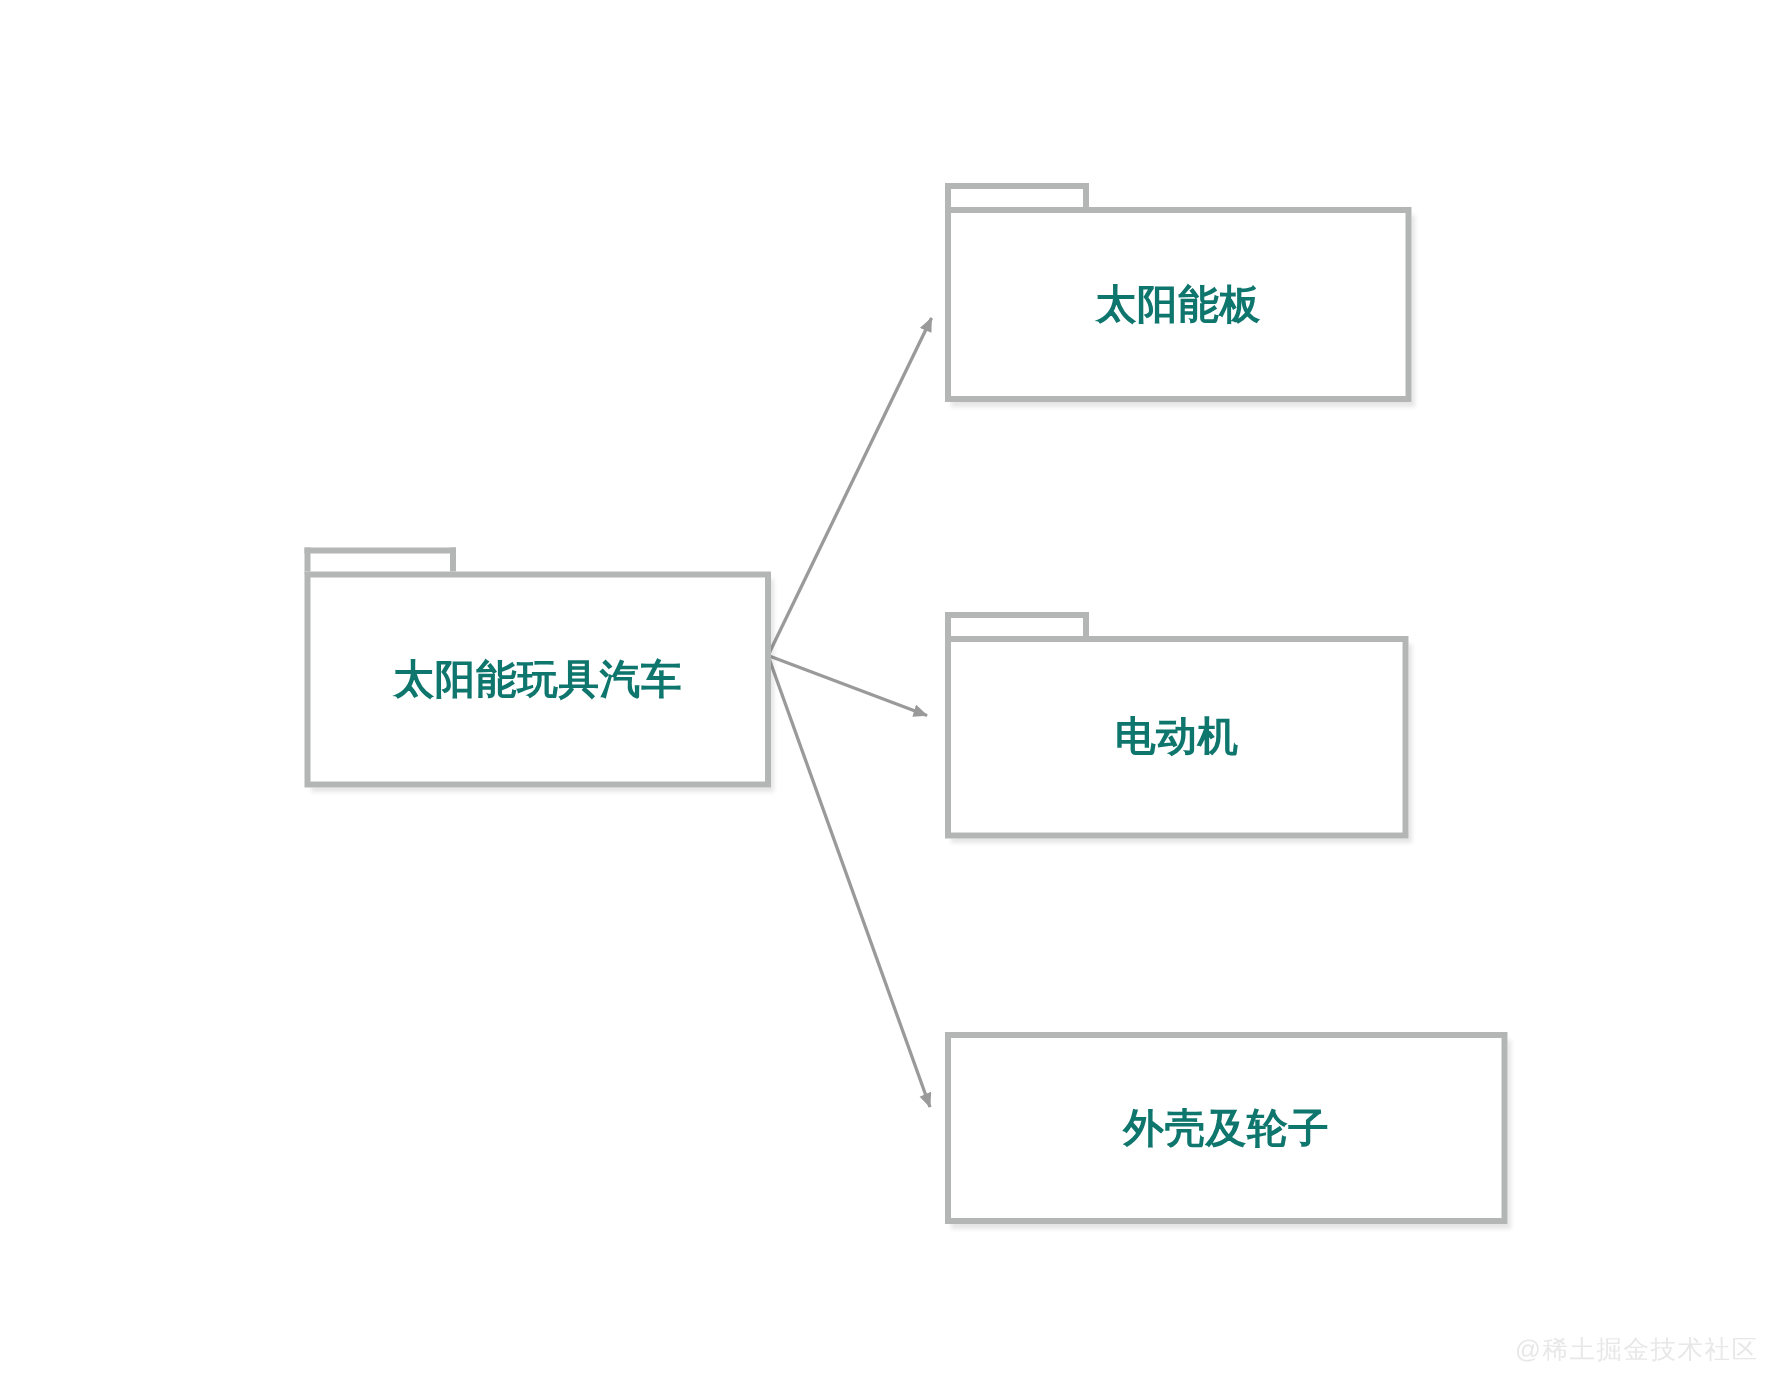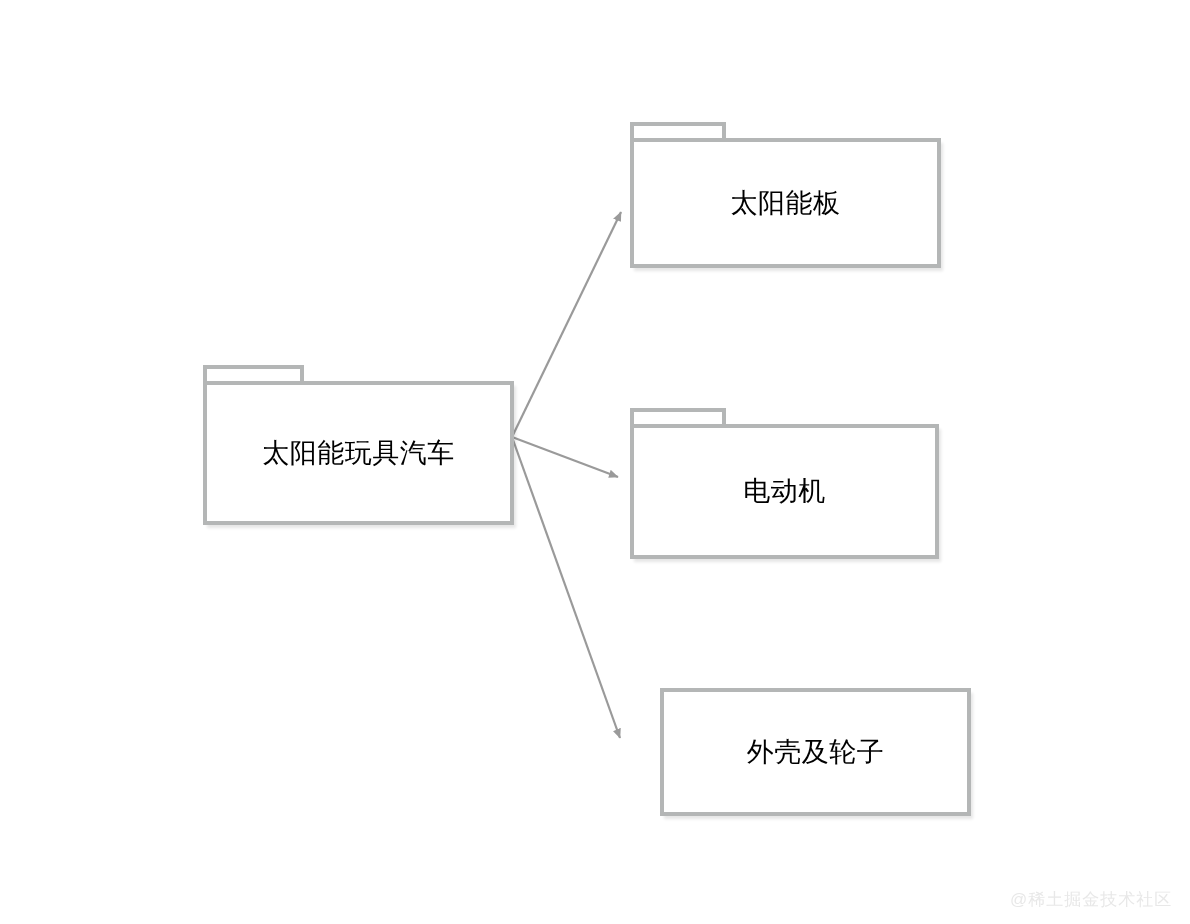--- a/index.html
+++ b/index.html
@@ -36,26 +36,27 @@
     justify-content: center;
   }
   .node-tab {
     position: absolute;
     box-sizing: border-box;
     background: #ffffff;
     border: 4px solid #b4b6b6;
     border-bottom: none;
   }
   .node-label {
-    color: #000000;
+    color: #0f766e;
     font-size: 27px;
     line-height: 1;
     letter-spacing: 0.5px;
     white-space: nowrap;
     user-select: none;
+    font-weight: bold;
   }
   #root-node .node-label { font-size: 27px; }
   .watermark {
     position: absolute;
     color: #e8e8e8;
     font-size: 17px;
     letter-spacing: 1px;
     white-space: nowrap;
     user-select: none;
   }
@@ -84,19 +85,19 @@
   <div class="node-tab" style="left:630px; top:122px; width:96px; height:18px;"></div>
   <div class="node" id="child-1-node" style="left:630px; top:138px; width:311px; height:130px;">
     <span class="node-label">太阳能板</span>
   </div>
 
   <div class="node-tab" style="left:630px; top:408px; width:96px; height:18px;"></div>
   <div class="node" id="child-2-node" style="left:630px; top:424px; width:309px; height:135px;">
     <span class="node-label">电动机</span>
   </div>
 
-  <div class="node" id="child-3-node" style="left:660px; top:688px; width:311px; height:128px;">
+  <div class="node" id="child-3-node" style="left:630px; top:688px; width:375px; height:128px;">
     <span class="node-label">外壳及轮子</span>
   </div>
 
   <div class="watermark" style="left:1010px; top:888px;">@稀土掘金技术社区</div>
 
 </div>
 
 </body></html>

